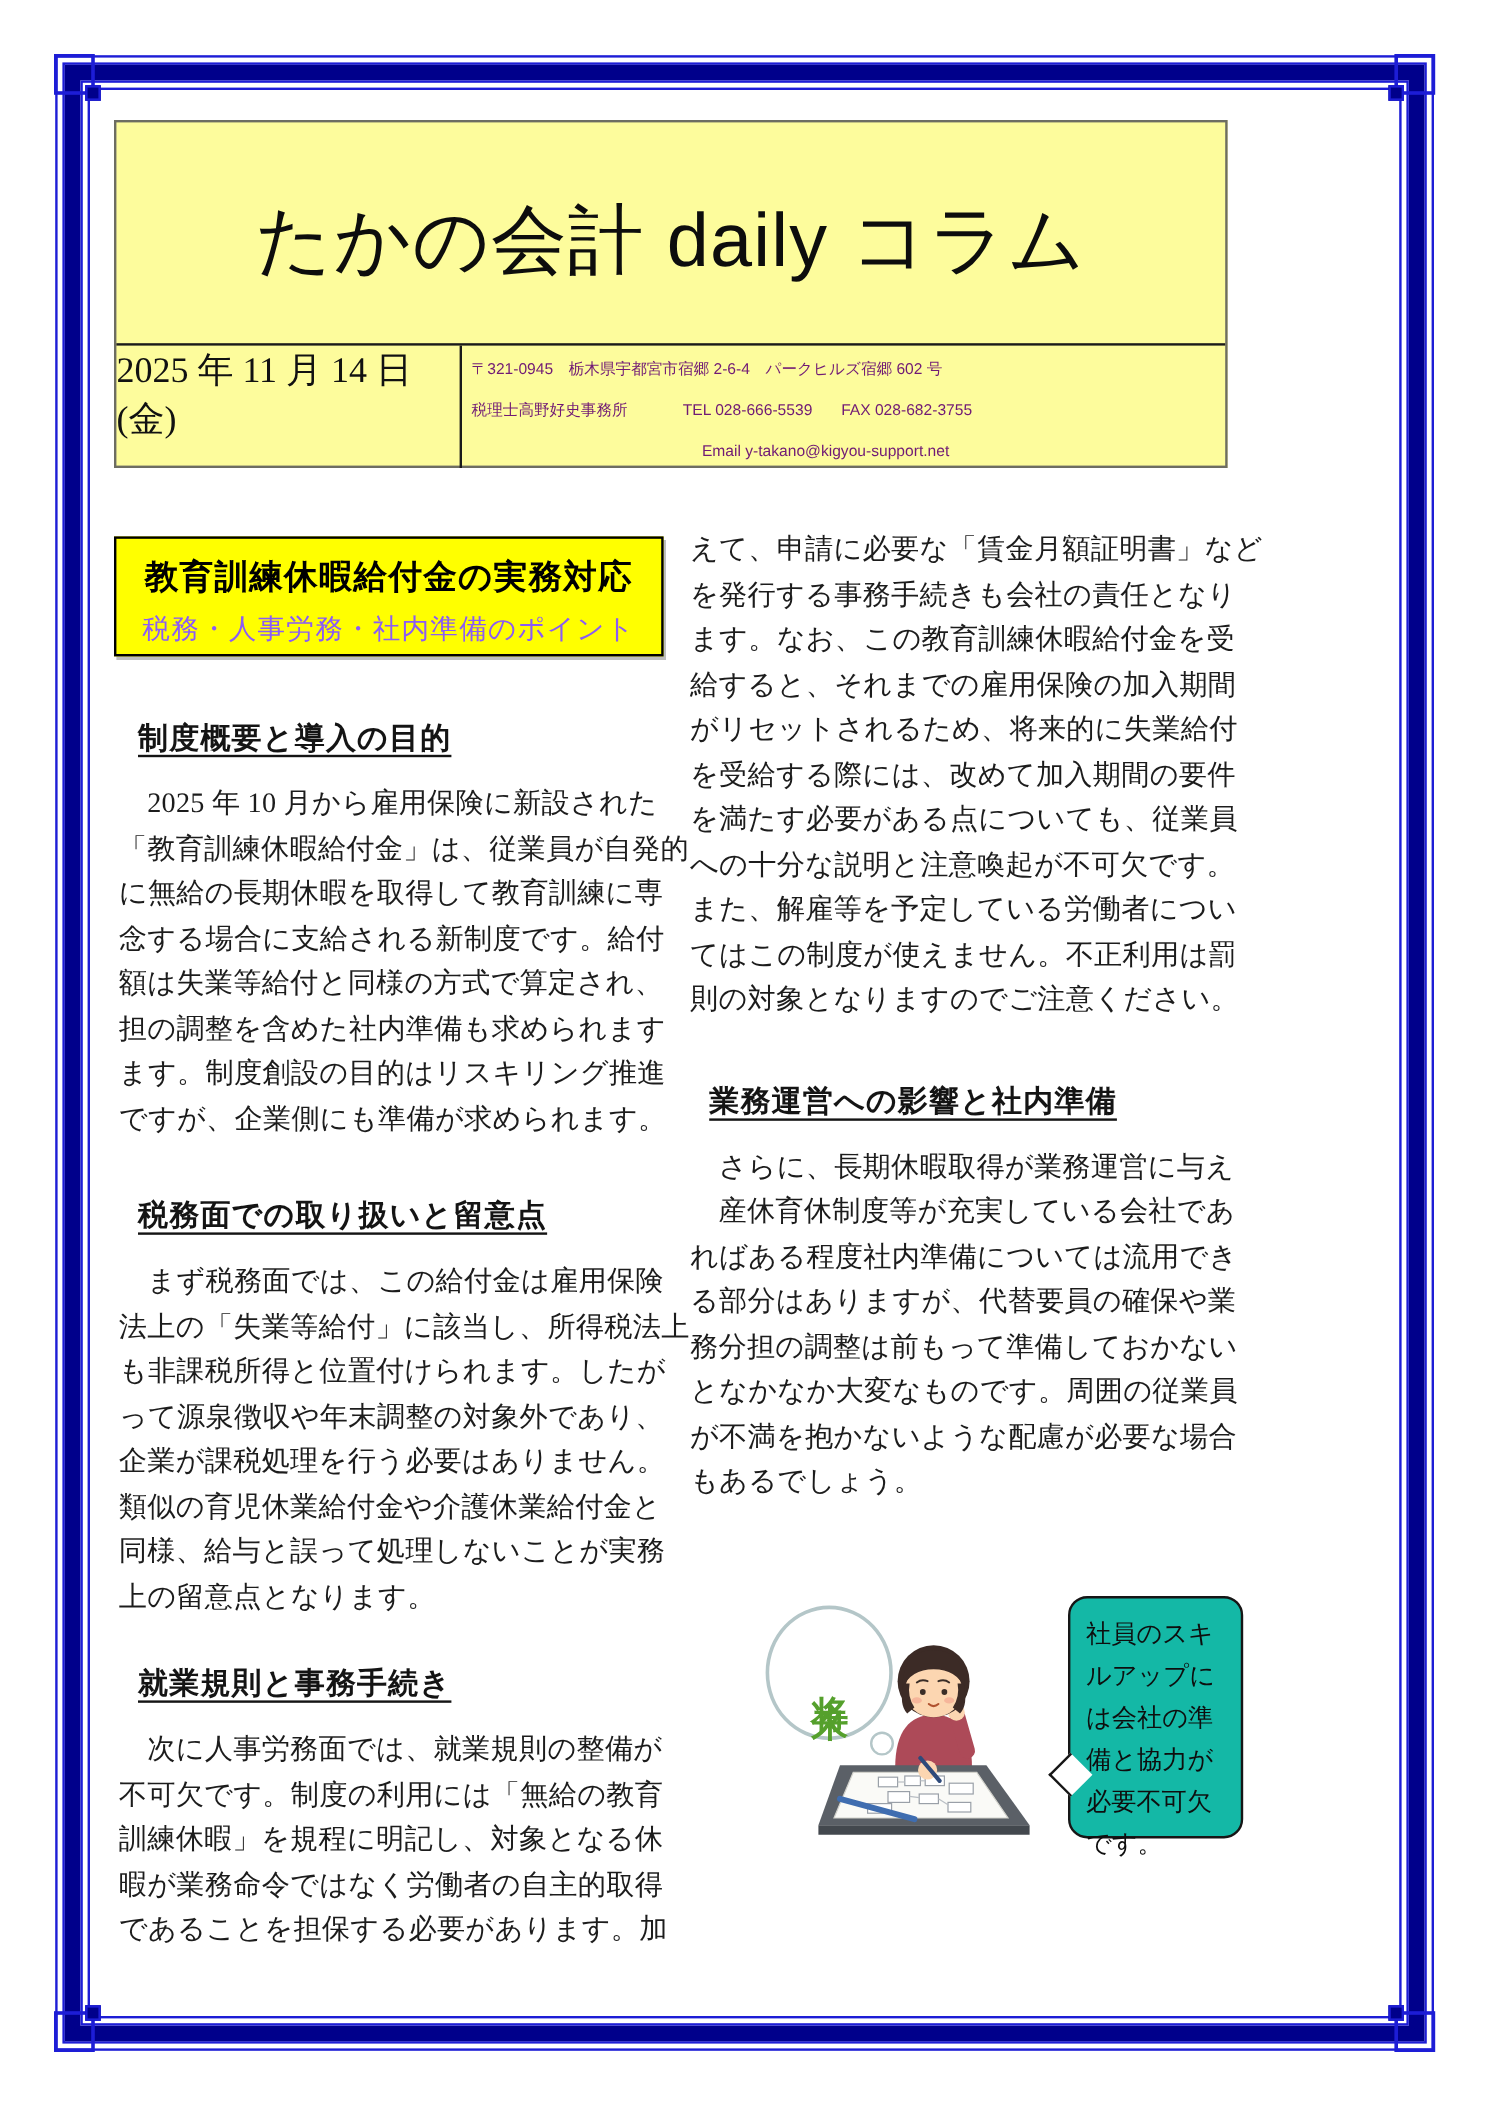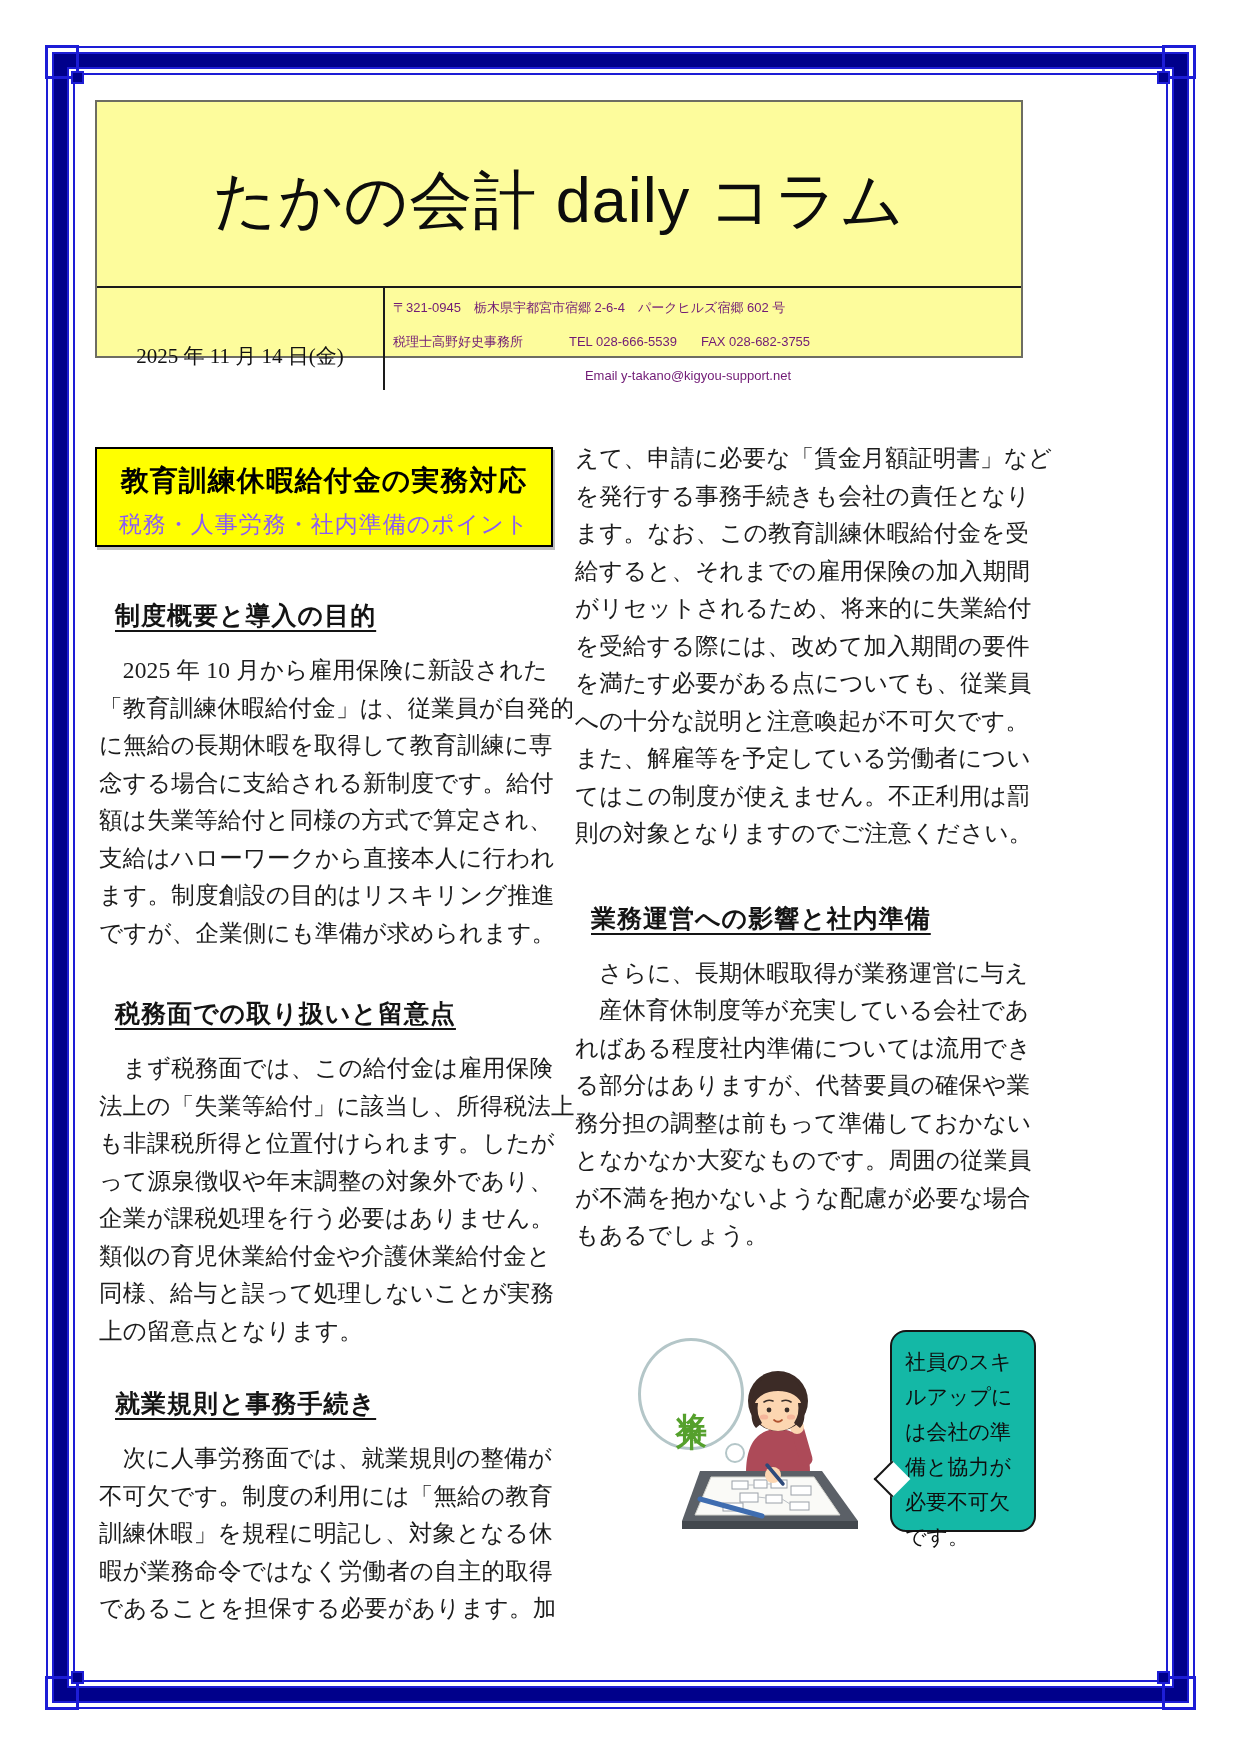--- a/index.html
+++ b/index.html
@@ -14,28 +14,28 @@
   .f-band-inner{inset:67px;border:2px solid #1d1dd6;}
   .f-inner{inset:73px;border:2px solid #1d1dd6;}
   .knot{position:absolute;width:28px;height:28px;border:3px solid #1d1dd6;background:transparent;}
   .knot::after{content:"";position:absolute;width:9px;height:9px;border:2px solid #1d1dd6;background:#00008b;}
   .knot.tl{left:45px;top:45px;}   .knot.tl::after{right:-8px;bottom:-8px;}
   .knot.tr{right:45px;top:45px;}  .knot.tr::after{left:-8px;bottom:-8px;}
   .knot.bl{left:45px;bottom:45px;}.knot.bl::after{right:-8px;top:-8px;}
   .knot.br{right:45px;bottom:45px;}.knot.br::after{left:-8px;top:-8px;}
 
   
-  .header-box{position:absolute;left:95px;top:100px;width:928px;height:258px;
+  .header-box{position:absolute;left:95px;top:100px;width:928px;height:290px;
               background:#fdfc9c;border:2px solid #6d6d62;box-sizing:border-box;}
   .header-title-row{height:184px;border-bottom:2px solid #1a1a1a;display:flex;align-items:center;justify-content:center;}
   .newsletter-title{font-family:"Liberation Sans","DejaVu Sans",sans-serif;font-weight:500;
                     font-size:63px;letter-spacing:1px;color:#0d0d0d;padding-top:14px;}
   .header-info-row{display:flex;height:102px;}
   .date-cell{width:288px;border-right:2px solid #1a1a1a;display:flex;align-items:flex-end;justify-content:center;
-             padding-bottom:20px;box-sizing:border-box;font-size:21px;color:#111;}
+             padding-bottom:20px;box-sizing:border-box;font-size:30px;color:#111;}
   .contact-cell{flex:1;padding:3px 0 0 8px;font-family:"Liberation Sans","DejaVu Sans",sans-serif;
                 font-size:13px;line-height:34px;color:#701a75;box-sizing:border-box;}
   .contact-line2{display:flex;align-items:baseline;}
   .contact-tel{margin-left:46px;} .contact-fax{margin-left:24px;}
   .contact-line3{text-align:center;padding-right:38px;}
 
   
   .article-box{position:absolute;left:95px;top:447px;width:458px;height:100px;background:#ffff00;
                border:2px solid #000;box-sizing:border-box;text-align:center;
                font-family:"Liberation Sans","DejaVu Sans",sans-serif;box-shadow:2px 3px 0 rgba(110,110,110,.45);}
@@ -112,21 +112,21 @@
 
   <div class="col col-left">
     <section class="sec1">
       <h2 class="sec-heading">制度概要と導入の目的</h2>
       <div class="para">
           <div class="tline">　2025 年 10 月から雇用保険に新設された</div>
           <div class="tline">「教育訓練休暇給付金」は、従業員が自発的</div>
           <div class="tline">に無給の長期休暇を取得して教育訓練に専</div>
           <div class="tline">念する場合に支給される新制度です。給付</div>
           <div class="tline">額は失業等給付と同様の方式で算定され、</div>
-          <div class="tline">支給はハローワークから直接本人に行われ</div>
+          <div class="tline">担の調整を含めた社内準備も求められます</div>
           <div class="tline">ます。制度創設の目的はリスキリング推進</div>
           <div class="tline">ですが、企業側にも準備が求められます。</div>
         </div>
     </section>
     <section class="sec2">
       <h2 class="sec-heading">税務面での取り扱いと留意点</h2>
       <div class="para">
           <div class="tline">　まず税務面では、この給付金は雇用保険</div>
           <div class="tline">法上の「失業等給付」に該当し、所得税法上</div>
           <div class="tline">も非課税所得と位置付けられます。したが</div>

